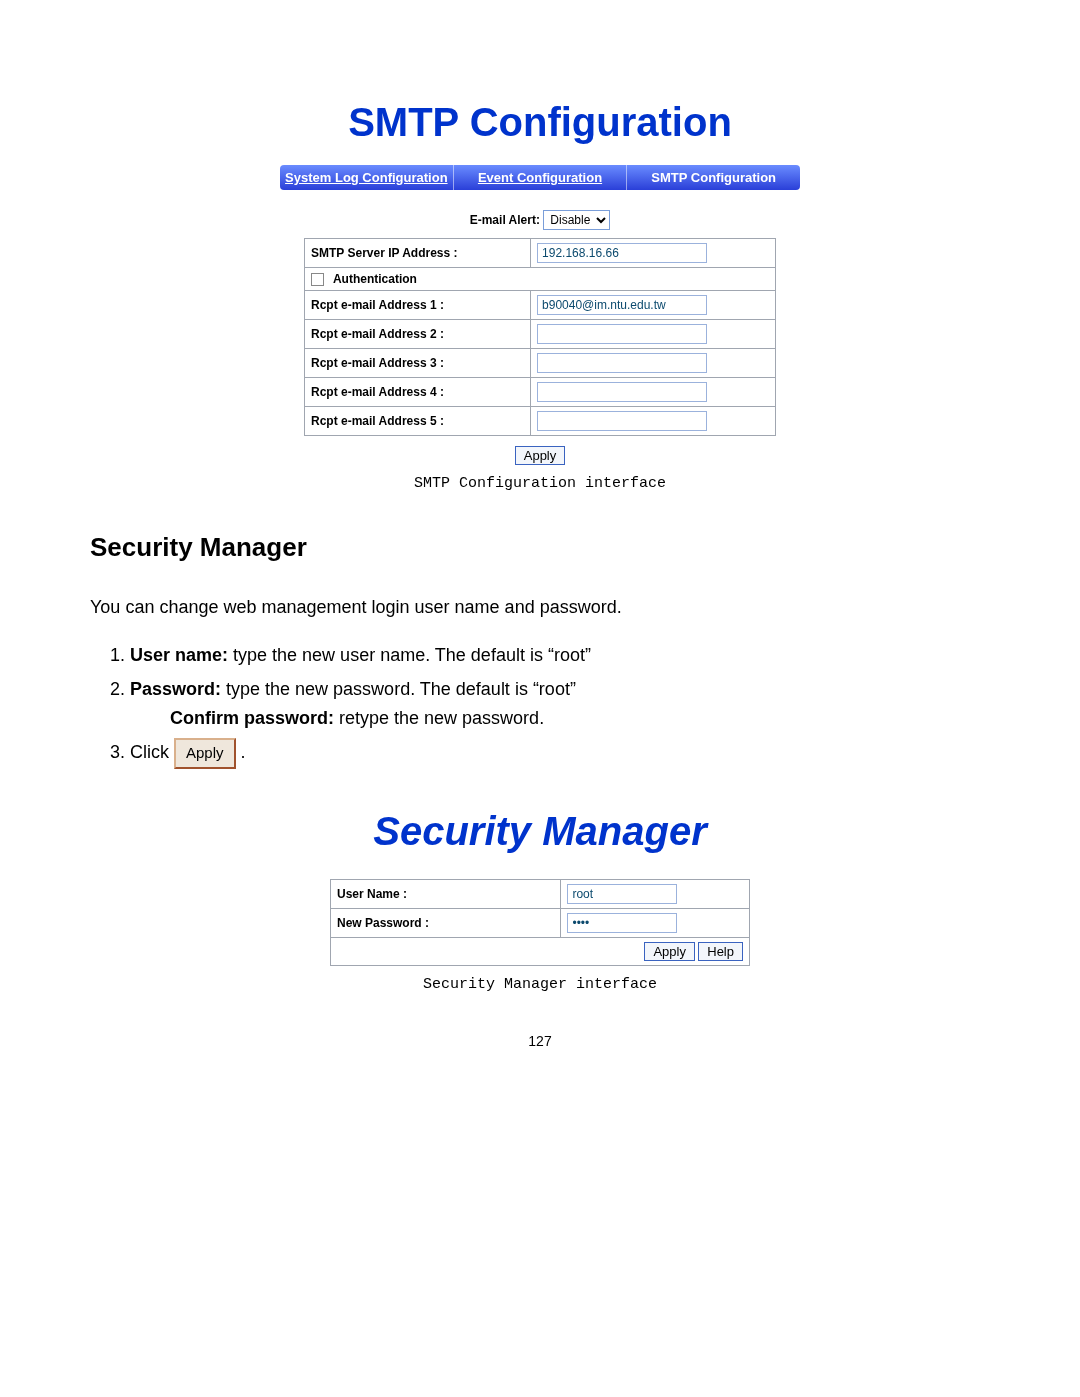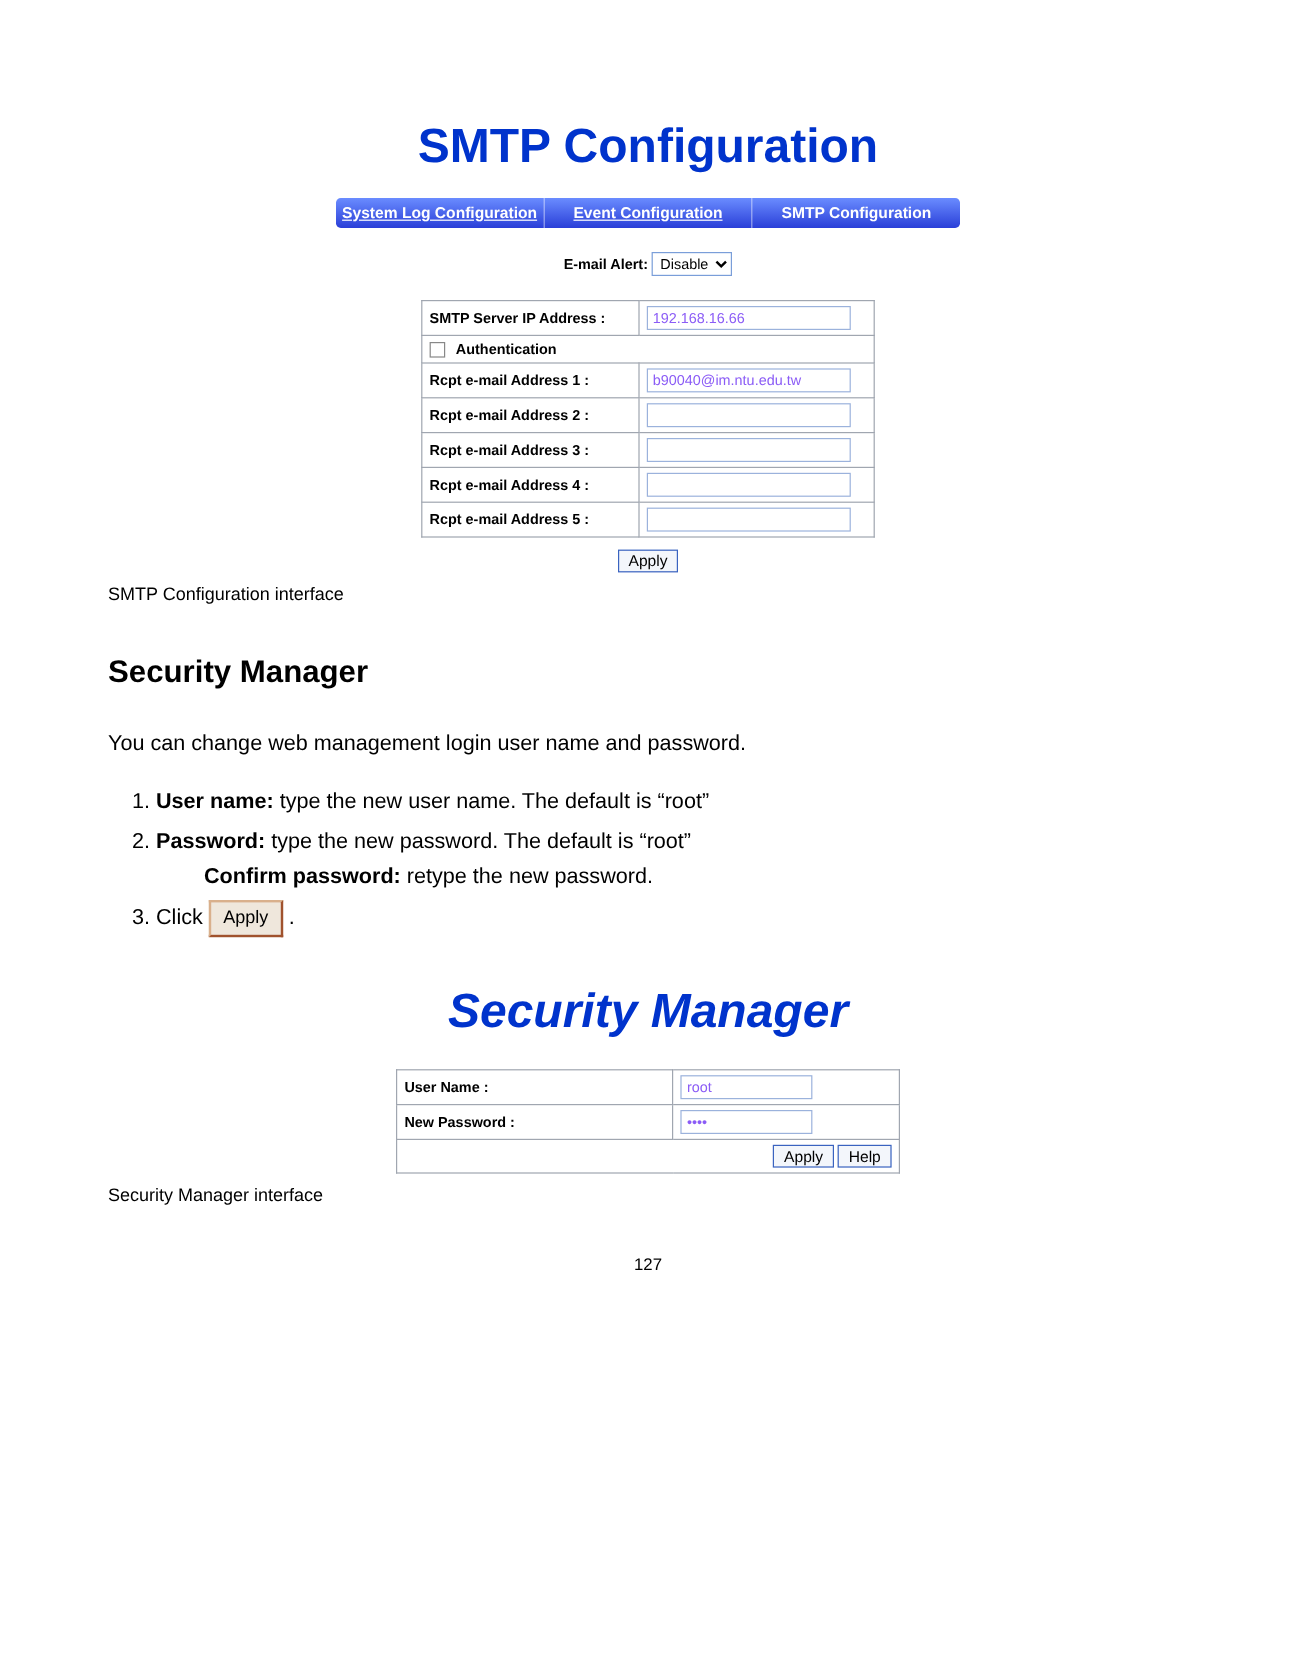--- a/index.html
+++ b/index.html
@@ -52,60 +52,60 @@
     width: 1px;
     background: rgba(255,255,255,0.5);
   }
   .tabbar .tab.active {
     text-decoration: none;
   }
 
   
   .alert-row {
     width: 450px;
-    margin: 10px auto 20px auto;
+    margin: 10px auto 8px auto;
     text-align: center;
     font-size: 12px;
     font-weight: 700;
   }
   .alert-row select {
     font-size: 12px;
     border: 1px solid #7a9ed9;
     padding: 1px 2px;
     background: #fff;
   }
 
   
   table.form-table {
     border-collapse: collapse;
     margin: 0 auto;
     font-size: 12px;
   }
   table.form-table.smtp {
-    width: 378px;
+    width: 472px;
   }
   table.form-table td {
     border: 1px solid #a0a6b0;
     padding: 4px 6px;
     vertical-align: middle;
   }
   table.form-table td.label {
     font-weight: 700;
     white-space: nowrap;
     width: 48%;
   }
   table.form-table td.full {
     font-weight: 700;
   }
   table.form-table input[type="text"] {
     width: 160px;
     font-size: 12px;
     padding: 2px 4px;
     border: 1px solid #9bb2dc;
-    color: #8b5cf6;
+    color: #0c4a6e;
     background: #fff;
   }
   .checkbox-box {
     display: inline-block;
     width: 11px;
     height: 11px;
     border: 1px solid #888;
     vertical-align: middle;
     margin-right: 6px;
     background: #fff;
@@ -125,22 +125,24 @@
   .btn.blue-outline {
     border: 1px solid #3a63c0;
     background: #f3f6fb;
   }
   .apply-row {
     text-align: center;
     margin: 10px auto 8px auto;
   }
 
   .caption {
+    text-align: center;
     font-size: 15px;
     margin: 10px 0 40px 0;
+    font-family: Liberation Mono, monospace;
   }
 
   
   .section-heading {
     font-family: Arial, Helvetica, sans-serif;
     font-size: 26px;
     font-weight: 700;
     margin: 30px 0 30px 0;
   }
   .body-text {

